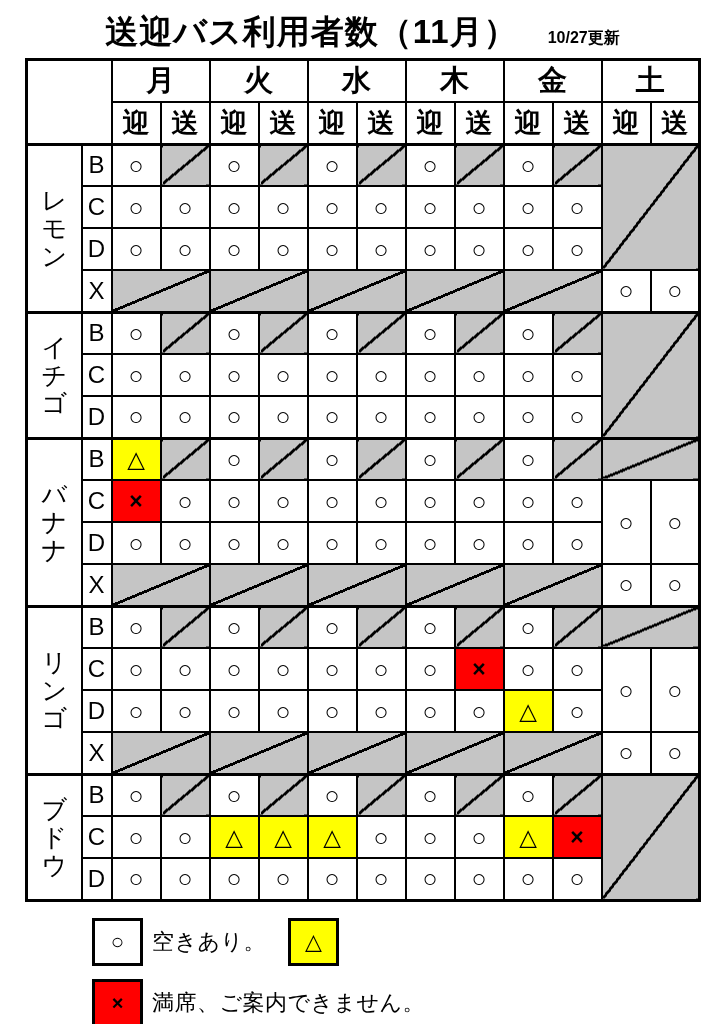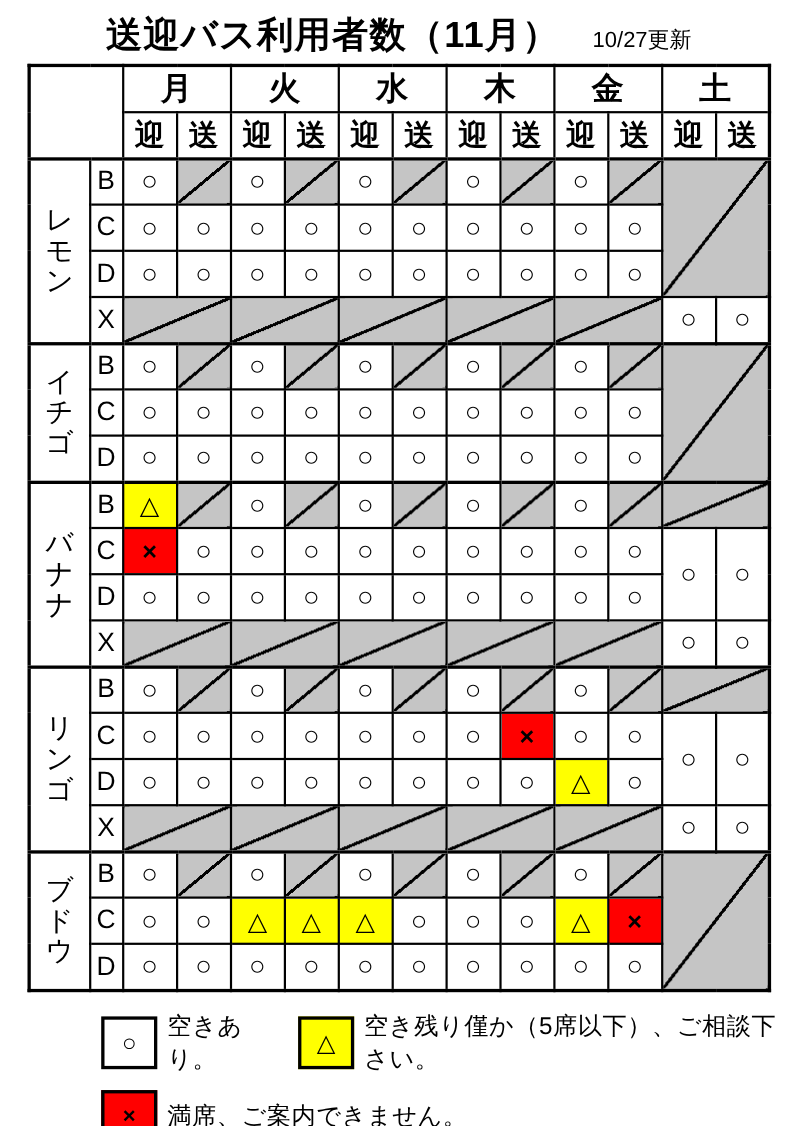--- a/index.html
+++ b/index.html
@@ -19,22 +19,22 @@
     padding-top: 10px;
     height: 46px;
   }
   .title-row h1 {
     margin: 0;
     font-size: 33px;
     font-weight: 700;
     letter-spacing: 1px;
   }
   .updated {
-    font-size: 20px;
-    font-weight: 400;
+    font-size: 16px;
+    font-weight: 700;
   }
   table {
     border-collapse: collapse;
     table-layout: fixed;
     margin: 2px 0 0 25px;
     border: 3px solid #000;
   }
   col.c-group { width: 55px; }
   col.c-route { width: 30px; }
   col.c-data  { width: 49px; }
@@ -393,21 +393,20 @@
 </table>
 
 <div class="legend">
   <div class="legend-row">
     <div class="legend-item">
       <span class="lbox" style="background-color: rgb(255, 255, 255);">○</span>
       <span class="ltext">空きあり。</span>
     </div>
     <div class="legend-item">
       <span class="lbox" style="background-color: rgb(255, 255, 0);">△</span>
-      <span class="ltext">空き残り僅か（5席以下）、ご相談下さい。</span>
     </div>
   </div>
   <div class="legend-row">
     <div class="legend-item">
       <span class="lbox full" style="background-color: rgb(255, 0, 0);">×</span>
       <span class="ltext">満席、ご案内できません。</span>
     </div>
   </div>
 </div>
 

